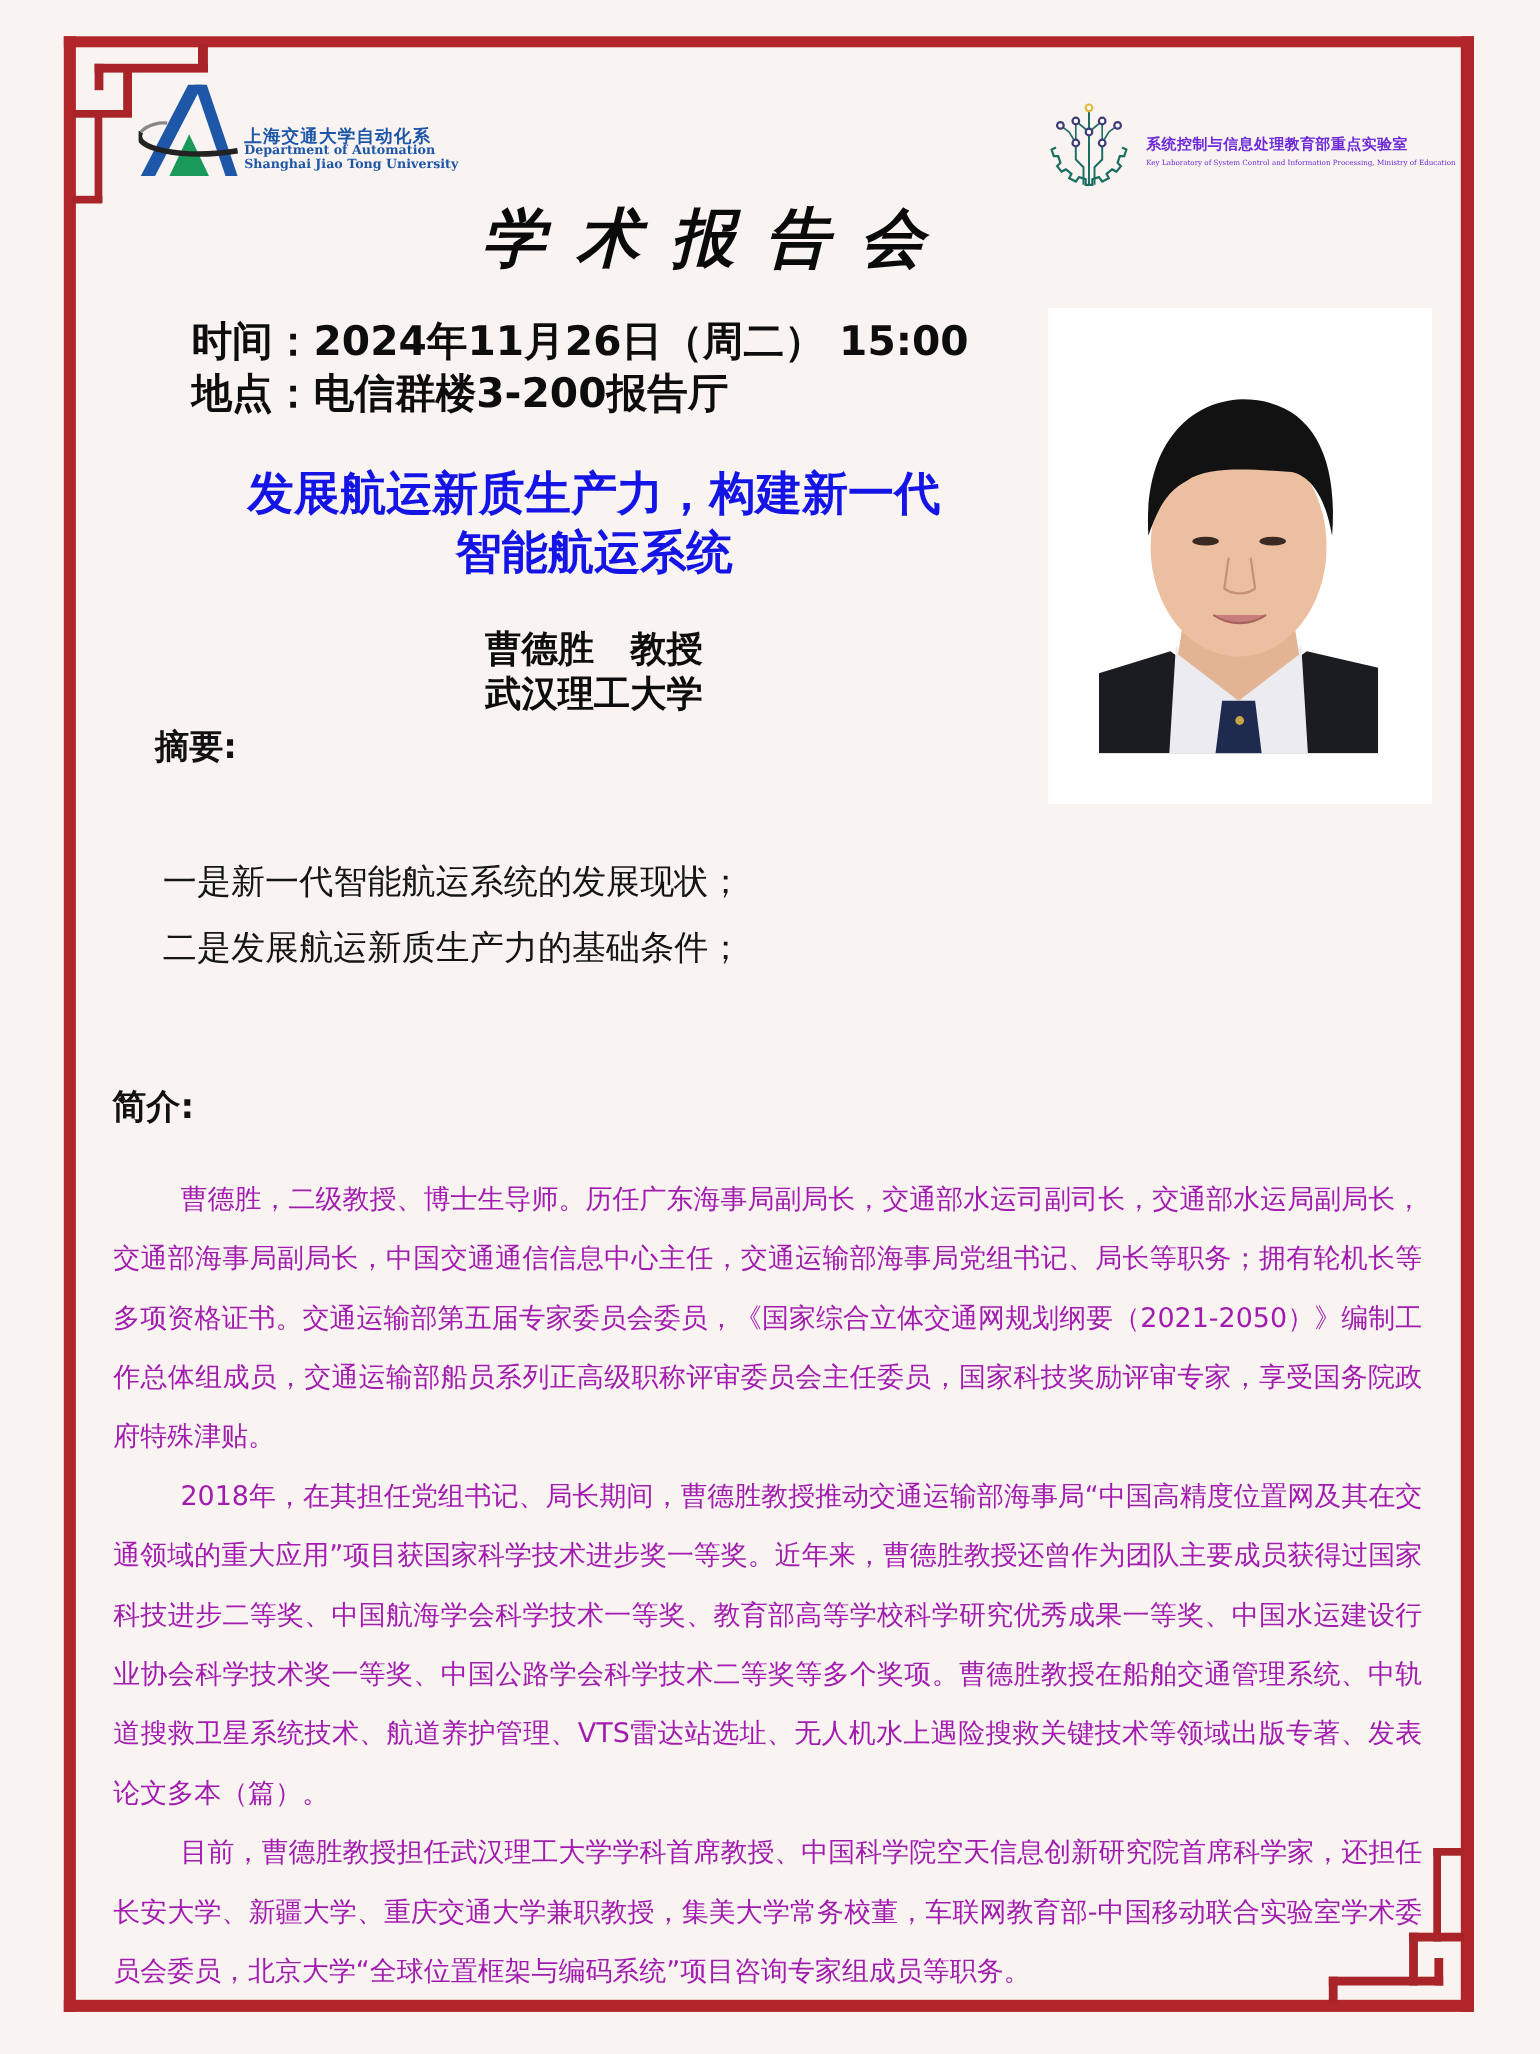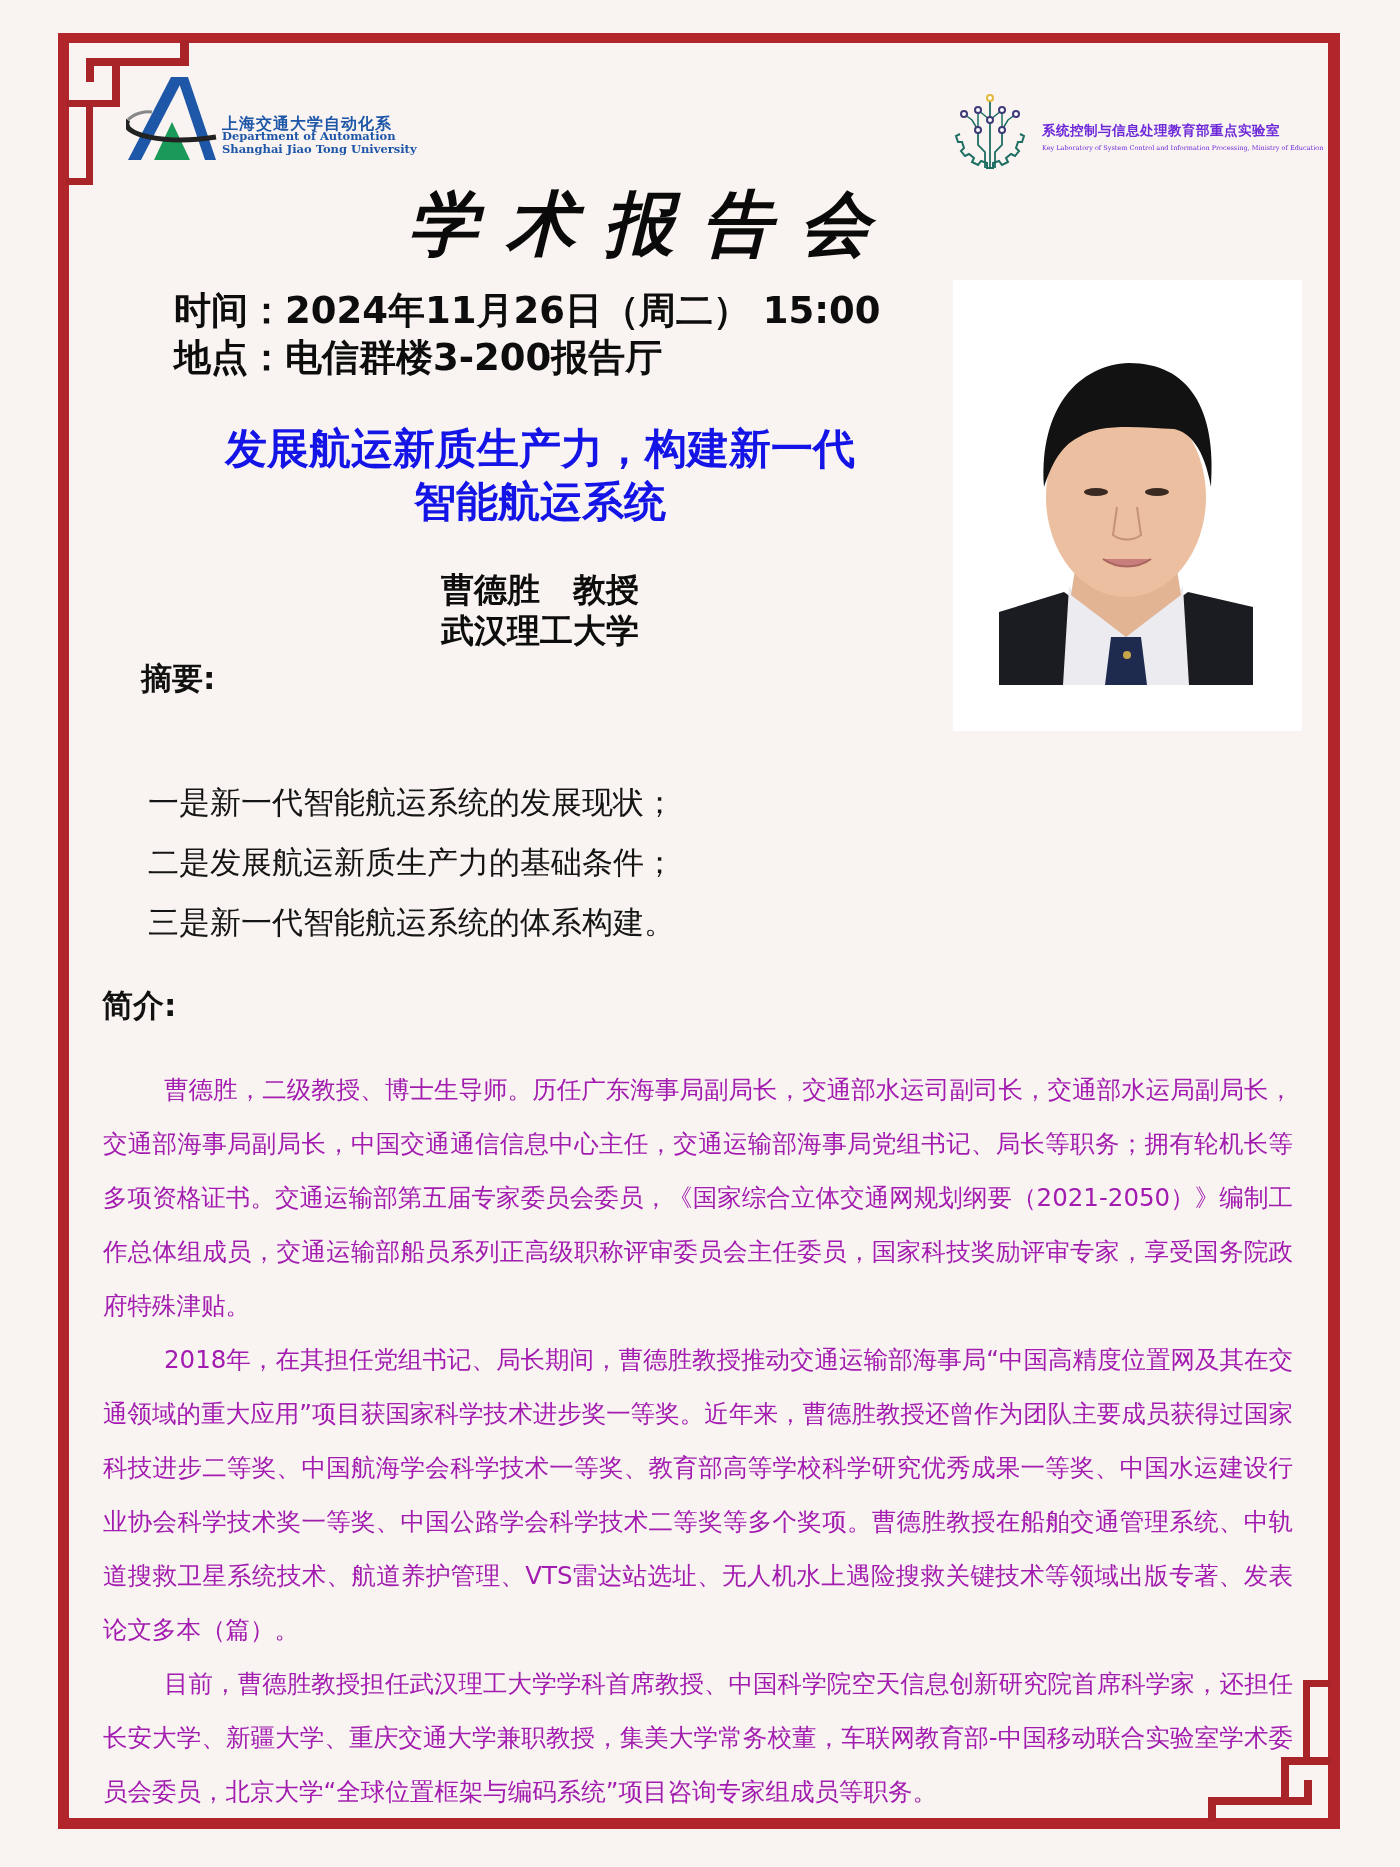--- a/index.html
+++ b/index.html
@@ -26,21 +26,21 @@
   .logo-left-text .en { font-size: 11.5px; font-family: "DejaVu Serif", "Liberation Serif", serif; }
   .logo-right { left: 950px; top: 90px; width: 380px; height: 90px; }
   .logo-right-text { position: absolute; left: 92px; top: 32px; color: #6d28d9; }
   .logo-right-text .cn { font-size: 13.5px; font-weight: bold; letter-spacing: 0.5px; }
   .logo-right-text .en { font-size: 6.5px; margin-top: 4px; white-space: nowrap; font-family: "DejaVu Serif", "Liberation Serif", serif; }
 
   
   .main-title {
     left: 0; width: 1306px; top: 178px; text-align: center;
     font-family: "DejaVu Serif", "Liberation Serif", serif;
-    font-weight: bold; font-size: 70px; letter-spacing: 28px; color: #0a0a0a;
+    font-weight: bold; font-size: 58px; letter-spacing: 28px; color: #0a0a0a;
     font-style: italic;
   }
 
   .info { left: 138px; font-size: 37px; font-weight: bold; color: #0d0d0d; white-space: nowrap; margin-left: 36px; }
   .info-time { top: 286px; }
   .info-place { top: 333px; }
 
   .talk-title {
     left: 180px; width: 720px; top: 422px; text-align: center;
     color: #1414e6; font-size: 42px; font-weight: bold; line-height: 53px;
@@ -163,21 +163,20 @@
 
       <path d="M104,222 C118,232 138,232 152,222" fill="#c87e7a" stroke="#a96460" stroke-width="2"></path>
     </svg>
   </div>
 </div>
 
 <div class="abs section-heading abstract-heading">摘要:</div>
 <div class="abs abstract-list">
   <div>一是新一代智能航运系统的发展现状；</div>
   <div>二是发展航运新质生产力的基础条件；</div>
-  <div>三是新一代智能航运系统的体系构建。</div>
 </div>
 
 <div class="abs section-heading bio-heading">简介:</div>
 <div class="abs bio">
   <p>曹德胜，二级教授、博士生导师。历任广东海事局副局长，交通部水运司副司长，交通部水运局副局长，交通部海事局副局长，中国交通通信信息中心主任，交通运输部海事局党组书记、局长等职务；拥有轮机长等多项资格证书。交通运输部第五届专家委员会委员，《国家综合立体交通网规划纲要（2021-2050）》编制工作总体组成员，交通运输部船员系列正高级职称评审委员会主任委员，国家科技奖励评审专家，享受国务院政府特殊津贴。</p>
   <p>2018年，在其担任党组书记、局长期间，曹德胜教授推动交通运输部海事局“中国高精度位置网及其在交通领域的重大应用”项目获国家科学技术进步奖一等奖。近年来，曹德胜教授还曾作为团队主要成员获得过国家科技进步二等奖、中国航海学会科学技术一等奖、教育部高等学校科学研究优秀成果一等奖、中国水运建设行业协会科学技术奖一等奖、中国公路学会科学技术二等奖等多个奖项。曹德胜教授在船舶交通管理系统、中轨道搜救卫星系统技术、航道养护管理、VTS雷达站选址、无人机水上遇险搜救关键技术等领域出版专著、发表论文多本（篇）。</p>
   <p>目前，曹德胜教授担任武汉理工大学学科首席教授、中国科学院空天信息创新研究院首席科学家，还担任长安大学、新疆大学、重庆交通大学兼职教授，集美大学常务校董，车联网教育部-中国移动联合实验室学术委员会委员，北京大学“全球位置框架与编码系统”项目咨询专家组成员等职务。</p>
 </div>
 
 </body></html>

